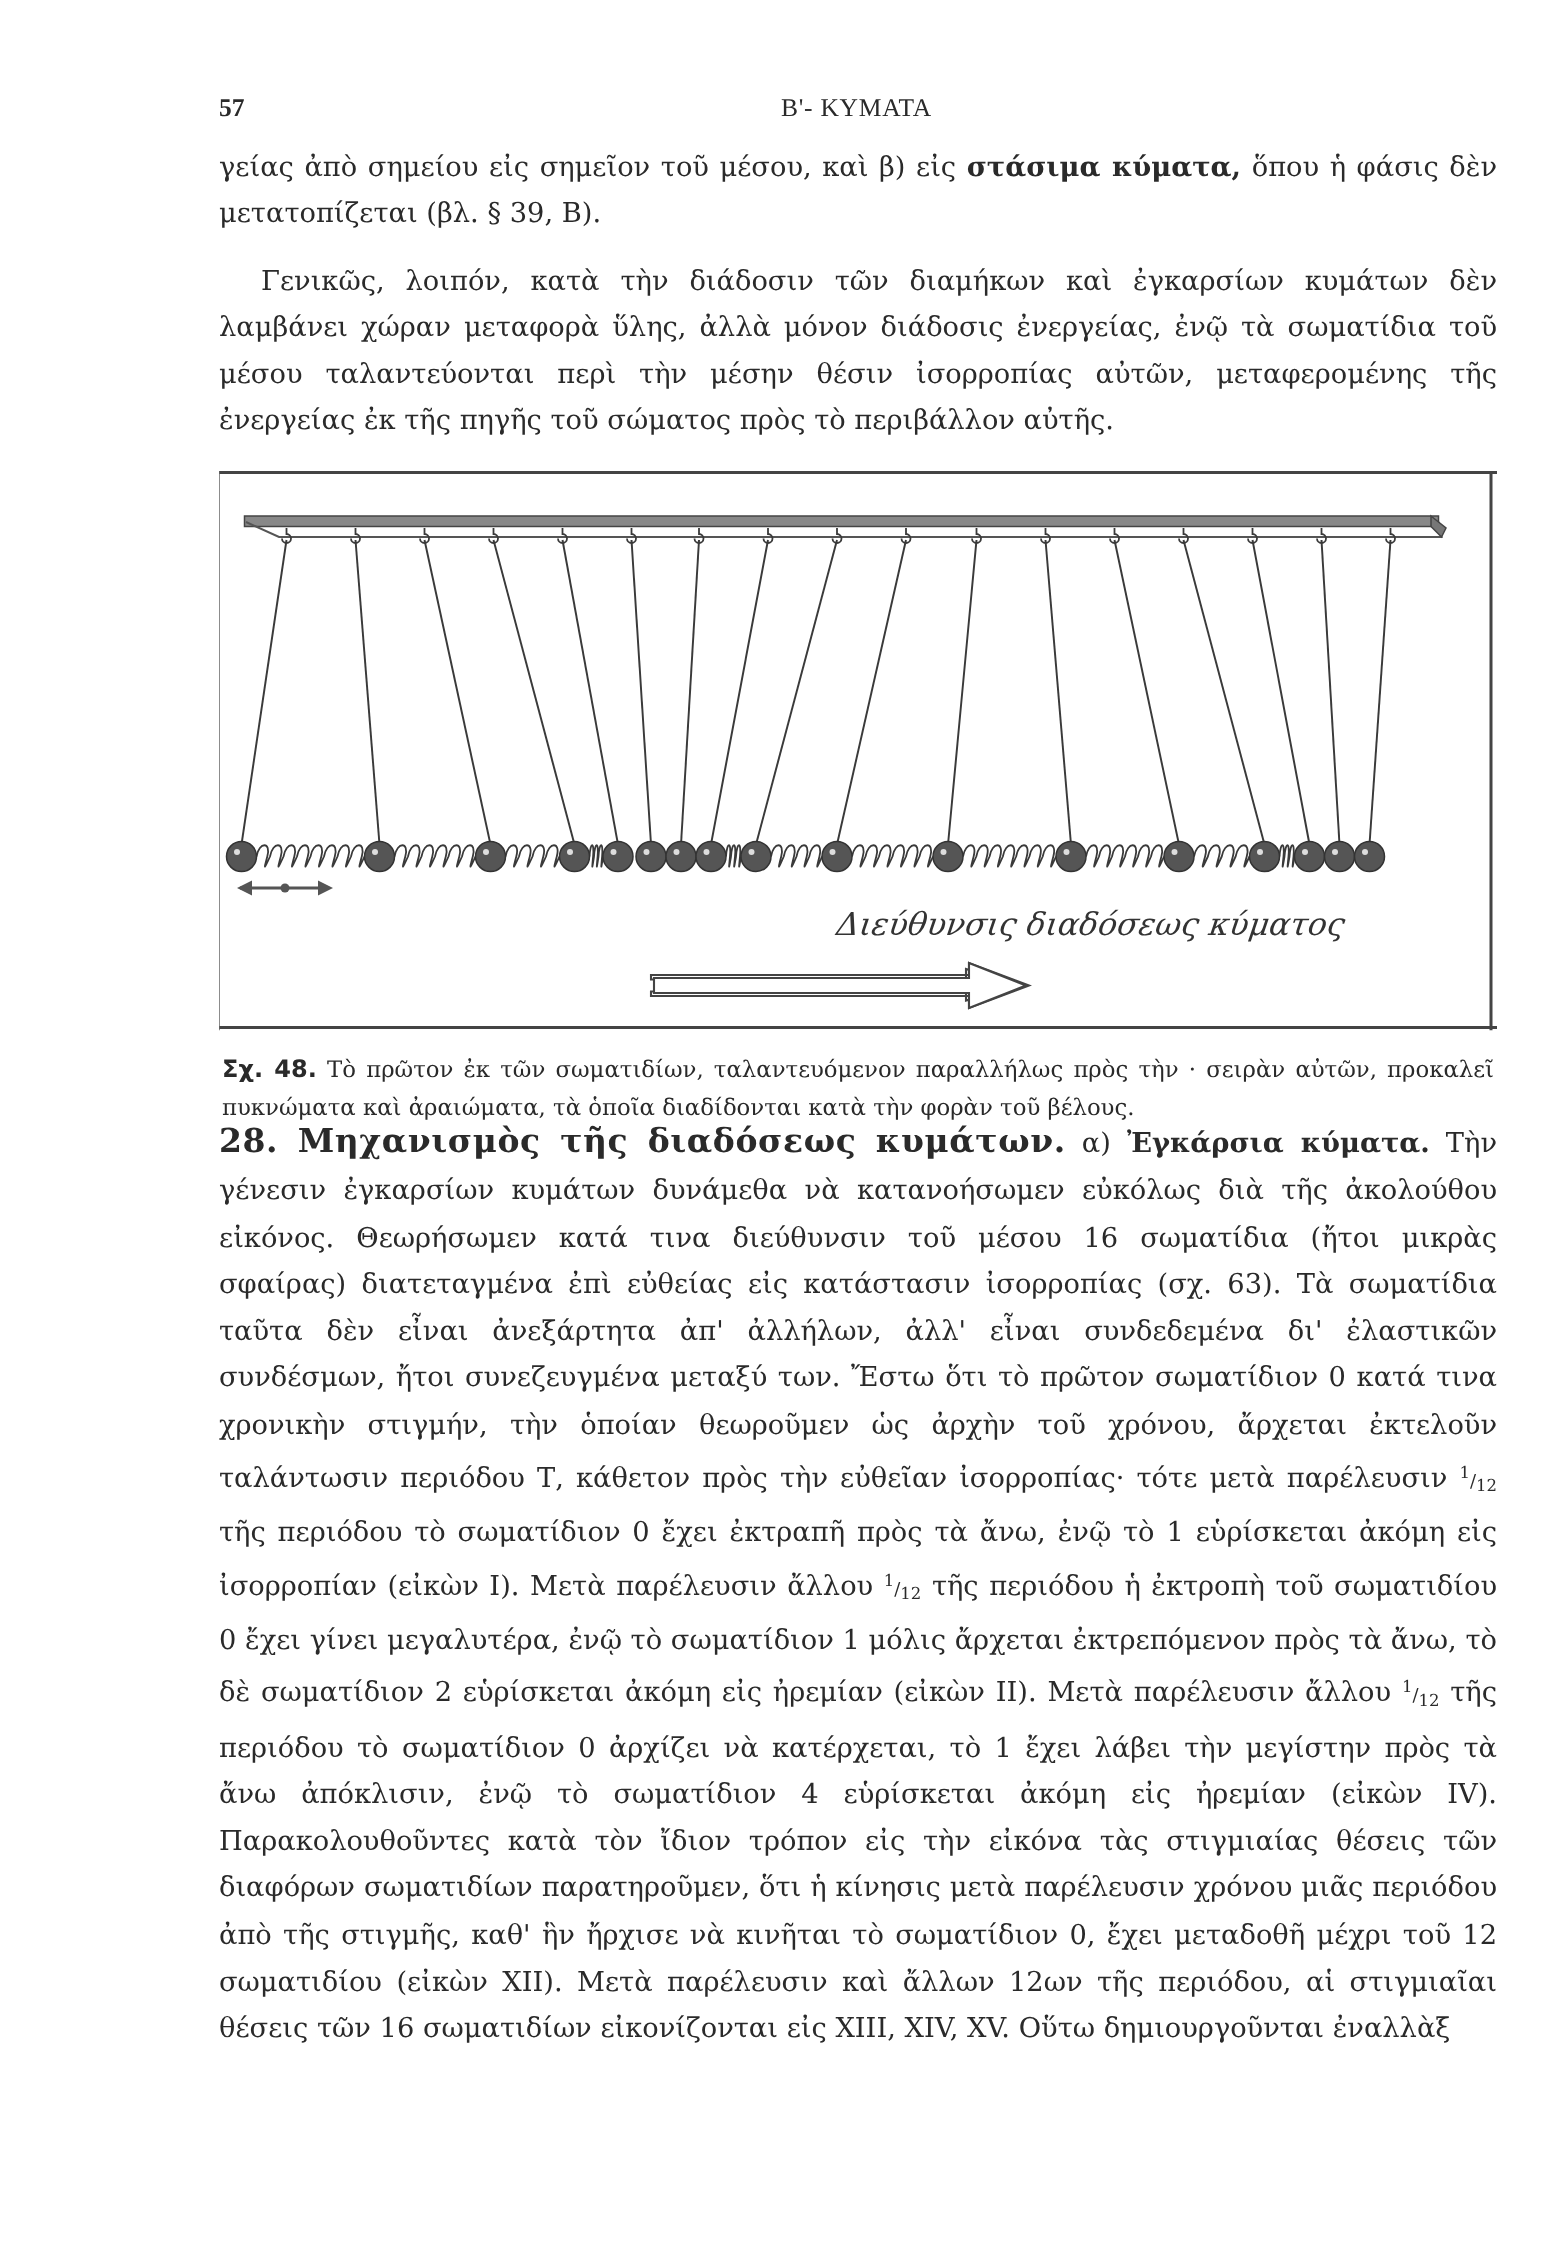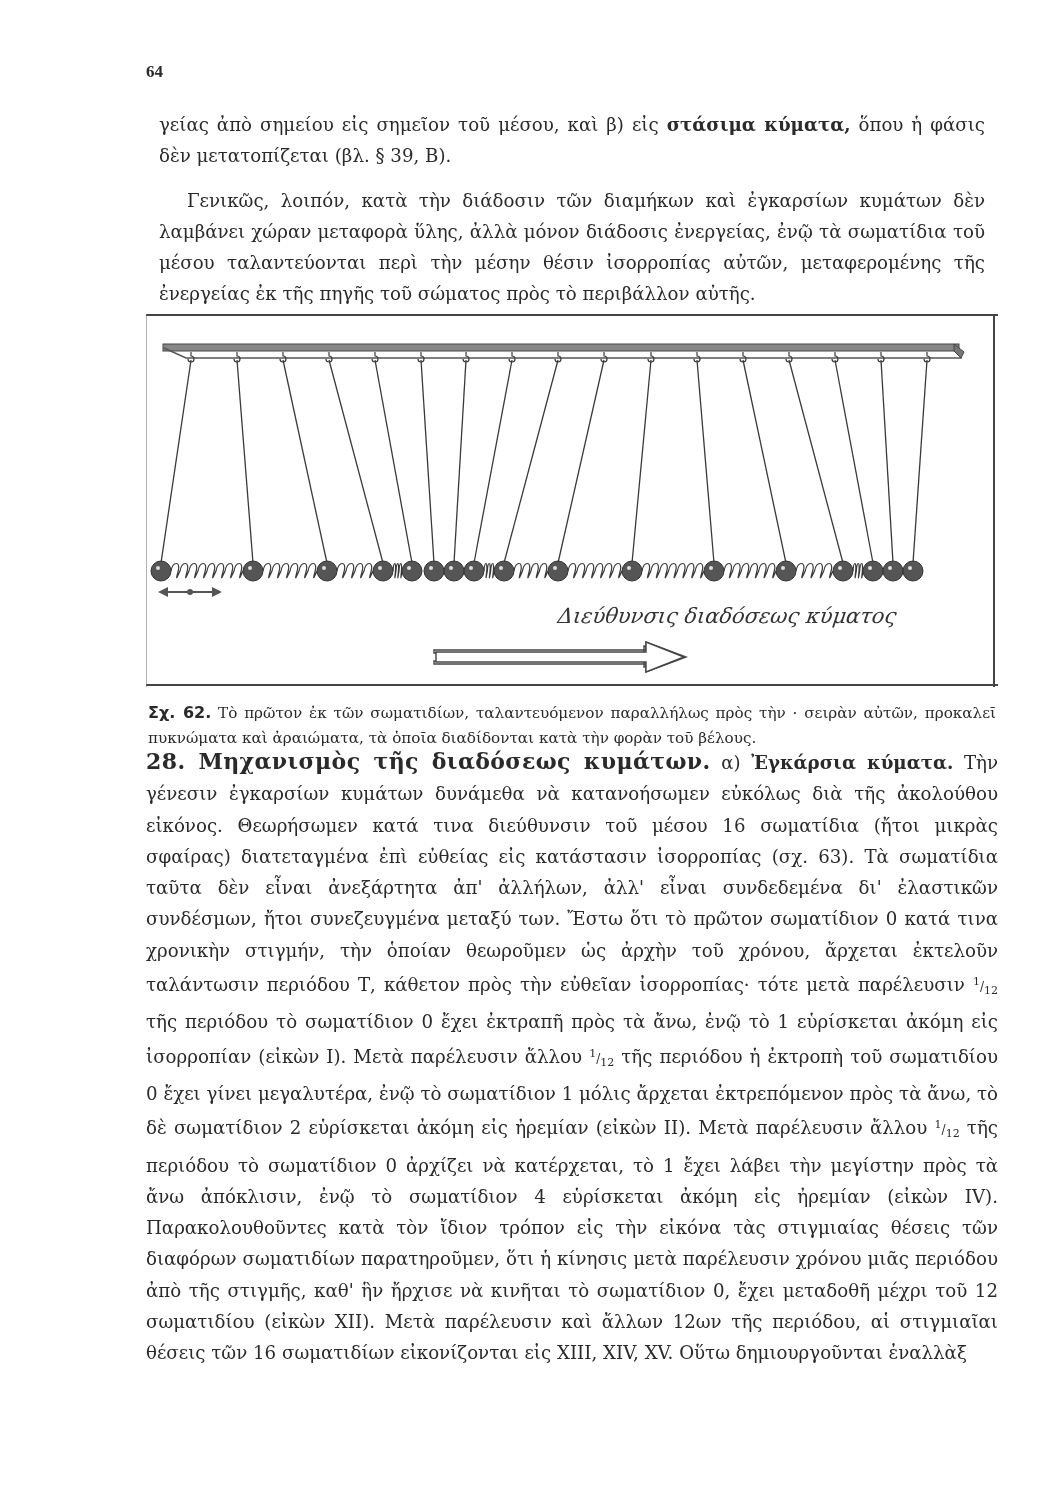--- a/index.html
+++ b/index.html
@@ -2,21 +2,21 @@
 <html><head>
 <meta charset="utf-8">
 <style>
   html, body { margin: 0; padding: 0; background: #ffffff; }
   body { width: 1042px; height: 1500px; position: relative; overflow: hidden;
          font-family: "DejaVu Serif", "Liberation Serif", serif; color: #2a2a2a; }
   .header { position: absolute; top: 62px; left: 146px; width: 850px; height: 24px; }
   .page-num { position: absolute; left: 0; top: 0; font-family: "Liberation Serif", serif; font-weight: bold; font-size: 17px; }
   .running-head { position: absolute; left: 0; right: 0; top: 0; text-align: center; font-family: "Liberation Serif", serif; font-size: 17px; letter-spacing: 0.5px; }
   .text { position: absolute; left: 146px; width: 852px; font-size: 18.2px; line-height: 31px; text-align: justify; }
-  .text p { margin: 13px; }
+  .text p { margin: 0; }
   .indent { text-indent: 28px; }
   .t1 { top: 96px; }
   .t2 { top: 172px; }
   .figure { position: absolute; left: 146px; top: 314px; width: 852px; height: 373px; }
   .figure svg { display: block; }
   .fig-label { position: absolute; left: 412px; top: 290px; font-family: "DejaVu Serif", serif; font-style: italic; font-size: 21px; color: #333; transform: skewX(-8deg); }
   .caption { position: absolute; left: 148px; top: 700px; width: 848px; font-size: 15.2px; line-height: 25px; text-align: justify; }
   .caption .lab { font-weight: bold; font-family: "DejaVu Sans", sans-serif; font-size: 16px; }
   .section { position: absolute; left: 146px; top: 746px; width: 852px; font-size: 18.2px; line-height: 31.3px; text-align: justify; }
   .section p { margin: 0; }
@@ -24,21 +24,22 @@
   .sub-title { font-weight: bold; }
   .frac { font-size: 12px; }
   .frac sup { font-size: 11px; vertical-align: 6px; }
   .frac sub { font-size: 11px; vertical-align: -3px; }
   b.bold { font-weight: bold; }
 </style>
 </head>
 <body>
 
 <div class="header">
-  <span class="page-num">64</span>
+  <span class="page-num">57</span>
+  <div class="running-head">Β'- ΚΥΜΑΤΑ</div>
 </div>
 
 <div class="text t1">
   <p><span>γείας ἀπὸ σημείου εἰς σημεῖον τοῦ μέσου, καὶ β) εἰς </span><b class="bold">στάσιμα κύματα,</b><span> ὅπου ἡ φάσις δὲν μετατοπίζεται (βλ. § 39, Β).</span></p>
 </div>
 
 <div class="text t2">
   <p class="indent">Γενικῶς, λοιπόν, κατὰ τὴν διάδοσιν τῶν διαμήκων καὶ ἐγκαρσίων κυμάτων δὲν λαμβάνει χώραν μεταφορὰ ὕλης, ἀλλὰ μόνον διάδοσις ἐνεργείας, ἐνῷ τὰ σωματίδια τοῦ μέσου ταλαντεύονται περὶ τὴν μέσην θέσιν ἰσορροπίας αὐτῶν, μεταφερομένης τῆς ἐνεργείας ἐκ τῆς πηγῆς τοῦ σώματος πρὸς τὸ περιβάλλον αὐτῆς.</p>
 </div>
 
@@ -150,20 +151,20 @@
 
     <g>
       <polygon points="288,336 500,336 500,328 540,343 500,358 500,350 288,350 288,347 498,347 498,353 532,343 498,332 498,339 288,339" fill="none" stroke="#444" stroke-width="1.4"></polygon>
       <path d="M290 338 L500 338 L500 328 L538 343 L500 358 L500 348 L290 348 Z" fill="#fff" stroke="#444" stroke-width="1.4"></path>
     </g>
   </svg>
   <div class="fig-label">Διεύθυνσις διαδόσεως κύματος</div>
 </div>
 
 <div class="caption">
-  <span class="lab">Σχ. 62.</span><span> Τὸ πρῶτον ἐκ τῶν σωματιδίων, ταλαντευόμενον παραλλήλως πρὸς τὴν · σειρὰν αὐτῶν, προκαλεῖ πυκνώματα καὶ ἀραιώματα, τὰ ὁποῖα διαδίδονται κατὰ τὴν φορὰν τοῦ βέλους.</span>
+  <span class="lab">Σχ. 48.</span><span> Τὸ πρῶτον ἐκ τῶν σωματιδίων, ταλαντευόμενον παραλλήλως πρὸς τὴν · σειρὰν αὐτῶν, προκαλεῖ πυκνώματα καὶ ἀραιώματα, τὰ ὁποῖα διαδίδονται κατὰ τὴν φορὰν τοῦ βέλους.</span>
 </div>
 
 <div class="section">
   <p>
     <span class="sec-title">28. Μηχανισμὸς τῆς διαδόσεως κυμάτων.</span><span> α) </span><span class="sub-title">Ἐγκάρσια κύματα.</span><span> Τὴν γένεσιν ἐγκαρσίων κυμάτων δυνάμεθα νὰ κατανοήσωμεν εὐκόλως διὰ τῆς ἀκολούθου εἰκόνος. Θεωρήσωμεν κατά τινα διεύθυνσιν τοῦ μέσου 16 σωματίδια (ἤτοι μικρὰς σφαίρας) διατεταγμένα ἐπὶ εὐθείας εἰς κατάστασιν ἰσορροπίας (σχ. 63). Τὰ σωματίδια ταῦτα δὲν εἶναι ἀνεξάρτητα ἀπ' ἀλλήλων, ἀλλ' εἶναι συνδεδεμένα δι' ἐλαστικῶν συνδέσμων, ἤτοι συνεζευγμένα μεταξύ των. Ἔστω ὅτι τὸ πρῶτον σωματίδιον 0 κατά τινα χρονικὴν στιγμήν, τὴν ὁποίαν θεωροῦμεν ὡς ἀρχὴν τοῦ χρόνου, ἄρχεται ἐκτελοῦν ταλάντωσιν περιόδου Τ, κάθετον πρὸς τὴν εὐθεῖαν ἰσορροπίας· τότε μετὰ παρέλευσιν </span><span class="frac"><sup>1</sup>/<sub>12</sub></span><span> τῆς περιόδου τὸ σωματίδιον 0 ἔχει ἐκτραπῆ πρὸς τὰ ἄνω, ἐνῷ τὸ 1 εὑρίσκεται ἀκόμη εἰς ἰσορροπίαν (εἰκὼν I). Μετὰ παρέλευσιν ἄλλου </span><span class="frac"><sup>1</sup>/<sub>12</sub></span><span> τῆς περιόδου ἡ ἐκτροπὴ τοῦ σωματιδίου 0 ἔχει γίνει μεγαλυτέρα, ἐνῷ τὸ σωματίδιον 1 μόλις ἄρχεται ἐκτρεπόμενον πρὸς τὰ ἄνω, τὸ δὲ σωματίδιον 2 εὑρίσκεται ἀκόμη εἰς ἠρεμίαν (εἰκὼν II). Μετὰ παρέλευσιν ἄλλου </span><span class="frac"><sup>1</sup>/<sub>12</sub></span><span> τῆς περιόδου τὸ σωματίδιον 0 ἀρχίζει νὰ κατέρχεται, τὸ 1 ἔχει λάβει τὴν μεγίστην πρὸς τὰ ἄνω ἀπόκλισιν, ἐνῷ τὸ σωματίδιον 4 εὑρίσκεται ἀκόμη εἰς ἠρεμίαν (εἰκὼν IV). Παρακολουθοῦντες κατὰ τὸν ἴδιον τρόπον εἰς τὴν εἰκόνα τὰς στιγμιαίας θέσεις τῶν διαφόρων σωματιδίων παρατηροῦμεν, ὅτι ἡ κίνησις μετὰ παρέλευσιν χρόνου μιᾶς περιόδου ἀπὸ τῆς στιγμῆς, καθ' ἣν ἤρχισε νὰ κινῆται τὸ σωματίδιον 0, ἔχει μεταδοθῆ μέχρι τοῦ 12 σωματιδίου (εἰκὼν XII). Μετὰ παρέλευσιν καὶ ἄλλων 12ων τῆς περιόδου, αἱ στιγμιαῖαι θέσεις τῶν 16 σωματιδίων εἰκονίζονται εἰς XIII, XIV, XV. Οὕτω δημιουργοῦνται ἐναλλὰξ</span>
   </p>
 </div>
 
 </body></html>

